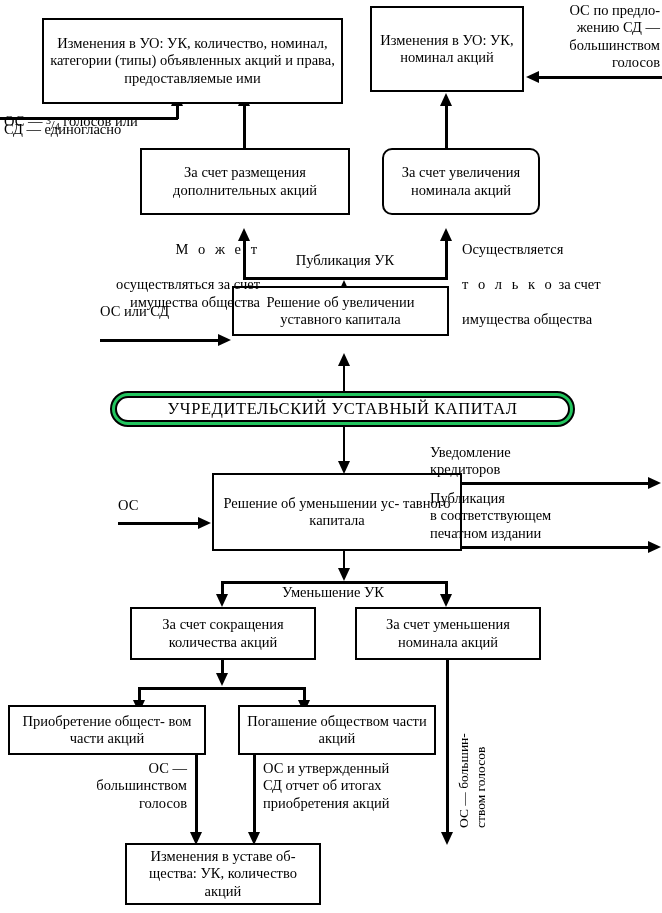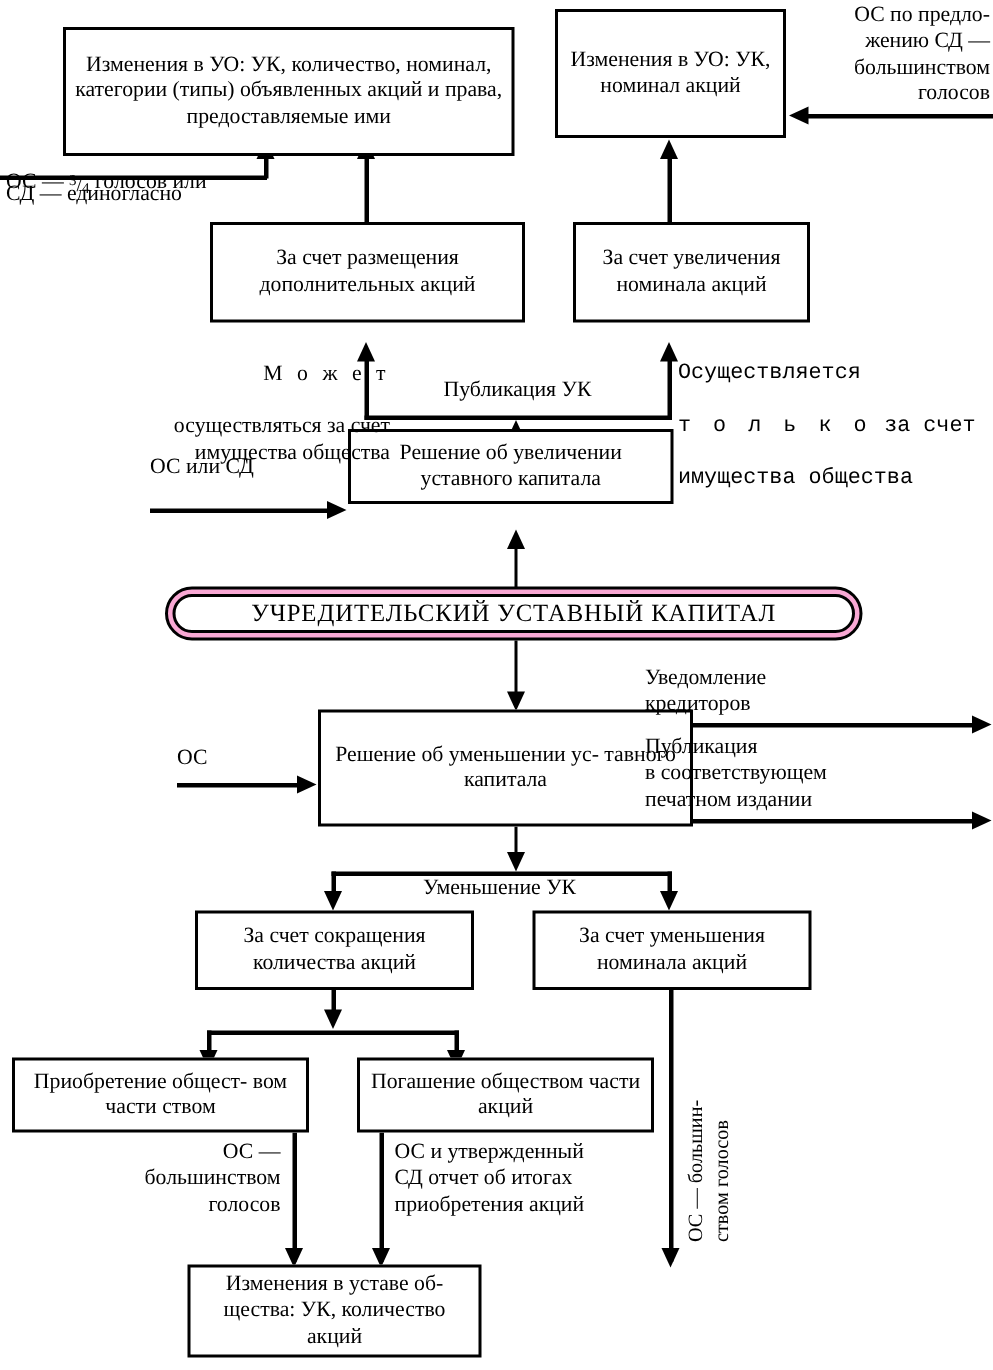--- a/index.html
+++ b/index.html
@@ -31,21 +31,21 @@
     z-index:3;
   }
   .box .txt{display:block;width:100%;}
 
   
   .capsule{
     position:absolute;
     box-sizing:border-box;
     border:2px solid #000;
     border-radius:18px;
-    background:#f9a8d4;
+    background:#22c55e;
     z-index:3;
   }
   .capsule .inner{
     position:absolute;
     inset:3px;
     border:2px solid #000;
     border-radius:15px;
     display:flex;
     align-items:center;
     justify-content:center;
@@ -154,39 +154,39 @@
 
   <div class="ln vln" style="left:176px;top:105px;height:14px;"></div>
   <div class="ah up" style="left:171px;top:93px;"></div>
 
   <div class="box" style="left:140px;top:148px;width:210px;height:67px;">
     <span class="txt">За счет размещения
 дополнительных
 акций</span>
   </div>
 
-  <div class="box" style="left:382px;top:148px;width:158px;height:67px;">
+  <div class="box" style="left:382px;top:148px;width:158px;height:67px;border-radius:10px;">
     <span class="txt">За счет
 увеличения
 номинала акций</span>
   </div>
 
   <div class="ln vln" style="left:243px;top:105px;height:43px;"></div>
   <div class="ah up" style="left:238px;top:93px;"></div>
 
   <div class="ln vln" style="left:445px;top:105px;height:43px;"></div>
   <div class="ah up" style="left:440px;top:93px;"></div>
 
   <div class="lbl r" style="left:45px;top:224px;width:215px;">
     <span class="sp">М о ж е т</span><br>
     <span>осуществляться за счет
 имущества общества</span>
   </div>
 
-  <div class="lbl l" style="left:452px;top:224px;width:200px;font-family:Liberation Mono, monospace;">
+  <div class="lbl l" style="left:462px;top:224px;width:200px;">
     <span>Осуществляется</span><br>
     <span class="sp">т о л ь к о</span><span> за счет</span><br>
     <span>имущества общества</span>
   </div>
 
   <div class="ln hln" style="left:243px;top:277px;width:205px;"></div>
 
   <div class="ln vln" style="left:243px;top:240px;height:40px;"></div>
   <div class="ah up" style="left:238px;top:228px;"></div>
 
@@ -262,21 +262,21 @@
   <div class="ln vln" style="left:221px;top:660px;height:14px;"></div>
   <div class="ah down" style="left:216px;top:673px;"></div>
   <div class="ln hln" style="left:138px;top:687px;width:168px;"></div>
   <div class="ln vln" style="left:138px;top:687px;height:14px;"></div>
   <div class="ah down" style="left:133px;top:700px;"></div>
   <div class="ln vln" style="left:303px;top:687px;height:14px;"></div>
   <div class="ah down" style="left:298px;top:700px;"></div>
 
   <div class="box" style="left:8px;top:705px;width:198px;height:50px;">
     <span class="txt">Приобретение общест-
-вом части ством</span>
+вом части акций</span>
   </div>
 
   <div class="box" style="left:238px;top:705px;width:198px;height:50px;">
     <span class="txt">Погашение обществом
 части акций</span>
   </div>
 
   <div class="ln vln" style="left:195px;top:755px;height:86px;"></div>
   <div class="ah down" style="left:190px;top:832px;"></div>
   <div class="lbl r" style="left:22px;top:760px;width:165px;">ОС —

